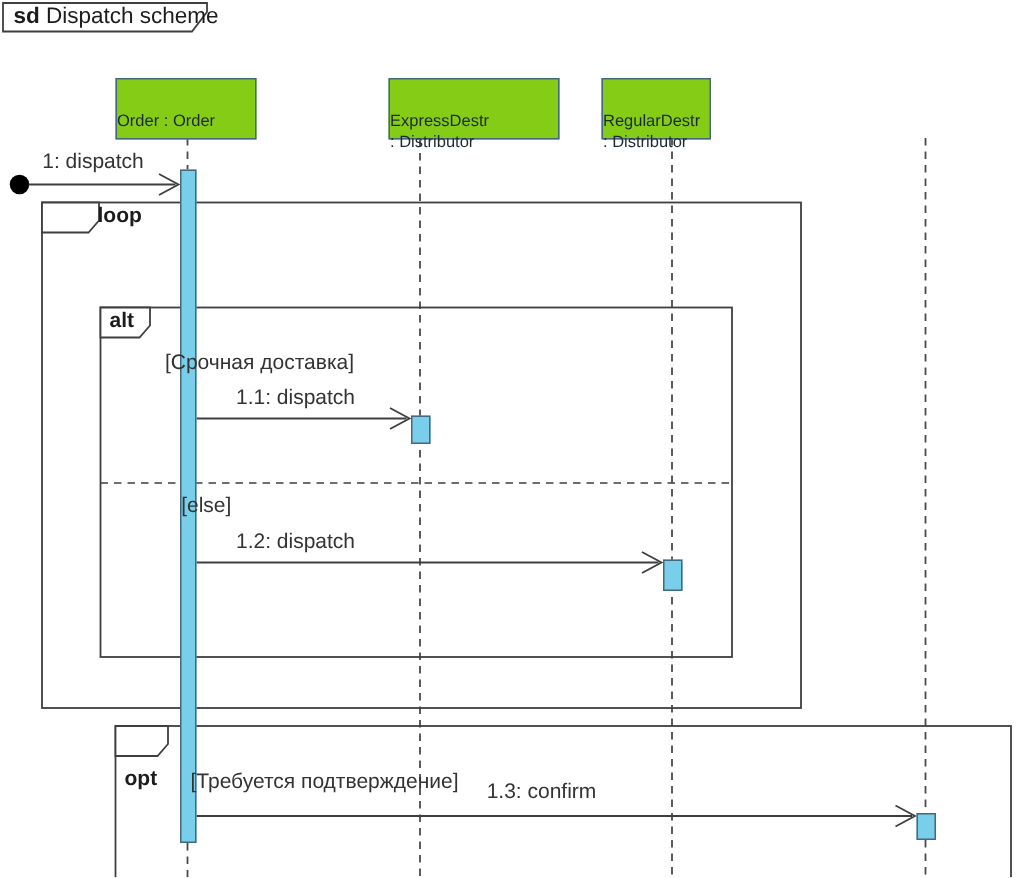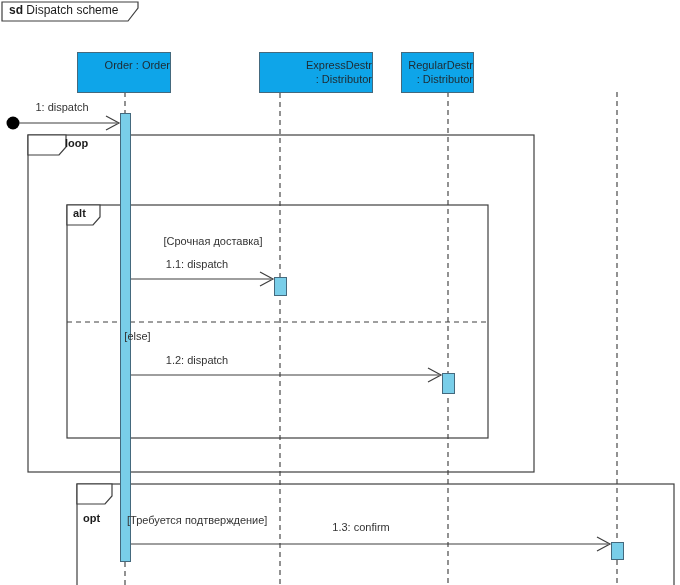--- a/index.html
+++ b/index.html
@@ -1,31 +1,31 @@
 <!DOCTYPE html>
 <html><head>
 <meta charset="utf-8">
 <style>
   html,body{margin:0;padding:0;background:#ffffff;}
   #canvas{
     position:relative;width:680px;height:585px;background:#ffffff;overflow:hidden;
     font-family:"Liberation Sans","DejaVu Sans",sans-serif;color:#333333;
   }
   #shape-layer{position:absolute;left:0;top:0;width:680px;height:585px;}
-  .txt{position:absolute;font-size:11px;line-height:13px;color:#333333;white-space:nowrap;}
+  .txt{position:absolute;font-size:14px;line-height:13px;color:#333333;white-space:nowrap;}
   .center{transform:translateX(-50%);}
   .op{font-weight:bold;color:#1c1c1c;}
   .head{
-    position:absolute;background:#0ea5e9;border:1px solid #44697D;box-sizing:border-box;
-    text-align:right;font-size:11px;line-height:14px;padding-top:5px;color:#1f2a30;
+    position:absolute;background:#84cc16;border:1px solid #44697D;box-sizing:border-box;
+    text-align:left;font-size:11px;line-height:14px;padding-top:21px;color:#1f2a30;
   }
   .act{
     position:absolute;background:#79CEE9;border:1px solid #44697D;box-sizing:border-box;
   }
-  .title-text{position:absolute;left:9px;top:4px;font-size:12px;line-height:13px;color:#1c1c1c;}
+  .title-text{position:absolute;left:9px;top:4px;font-size:15px;line-height:13px;color:#1c1c1c;}
 </style>
 </head>
 <body>
 
 <div id="canvas">
 
   <svg id="shape-layer" width="680" height="585" viewBox="0 0 680 585">
 
     <polygon points="2,2 138,2 138,8 128,21 2,21" fill="#ffffff" stroke="#3F3F3F" stroke-width="1.2"></polygon>
 
@@ -78,21 +78,21 @@
 
   <div class="act" style="left:119.5px;top:113px;width:11px;height:449px;"></div>
   <div class="act" style="left:273.5px;top:277px;width:13px;height:19px;"></div>
   <div class="act" style="left:441.5px;top:373px;width:13px;height:21px;"></div>
   <div class="act" style="left:610.5px;top:542px;width:13px;height:18px;"></div>
 
   <div class="txt op" style="left:34px;top:137px;padding-left:31px;">loop</div>
   <div class="txt op" style="left:73px;top:207px;">alt</div>
   <div class="txt op" style="left:83px;top:512px;text-align:right;">opt</div>
 
-  <div class="txt center" style="left:173px;top:235px;margin-left:40px;">[Срочная доставка]</div>
+  <div class="txt center" style="left:173px;top:235px;">[Срочная доставка]</div>
   <div class="txt center" style="left:130px;top:330px;padding-left:15px;">[else]</div>
   <div class="txt" style="left:127px;top:514px;">[Требуется подтверждение]</div>
 
   <div class="txt center" style="left:62px;top:101px;">1: dispatch</div>
   <div class="txt center" style="left:197px;top:258px;">1.1: dispatch</div>
   <div class="txt center" style="left:197px;top:354px;text-align:center;">1.2: dispatch</div>
   <div class="txt center" style="left:361px;top:521px;">1.3: confirm</div>
 
 </div>
 

